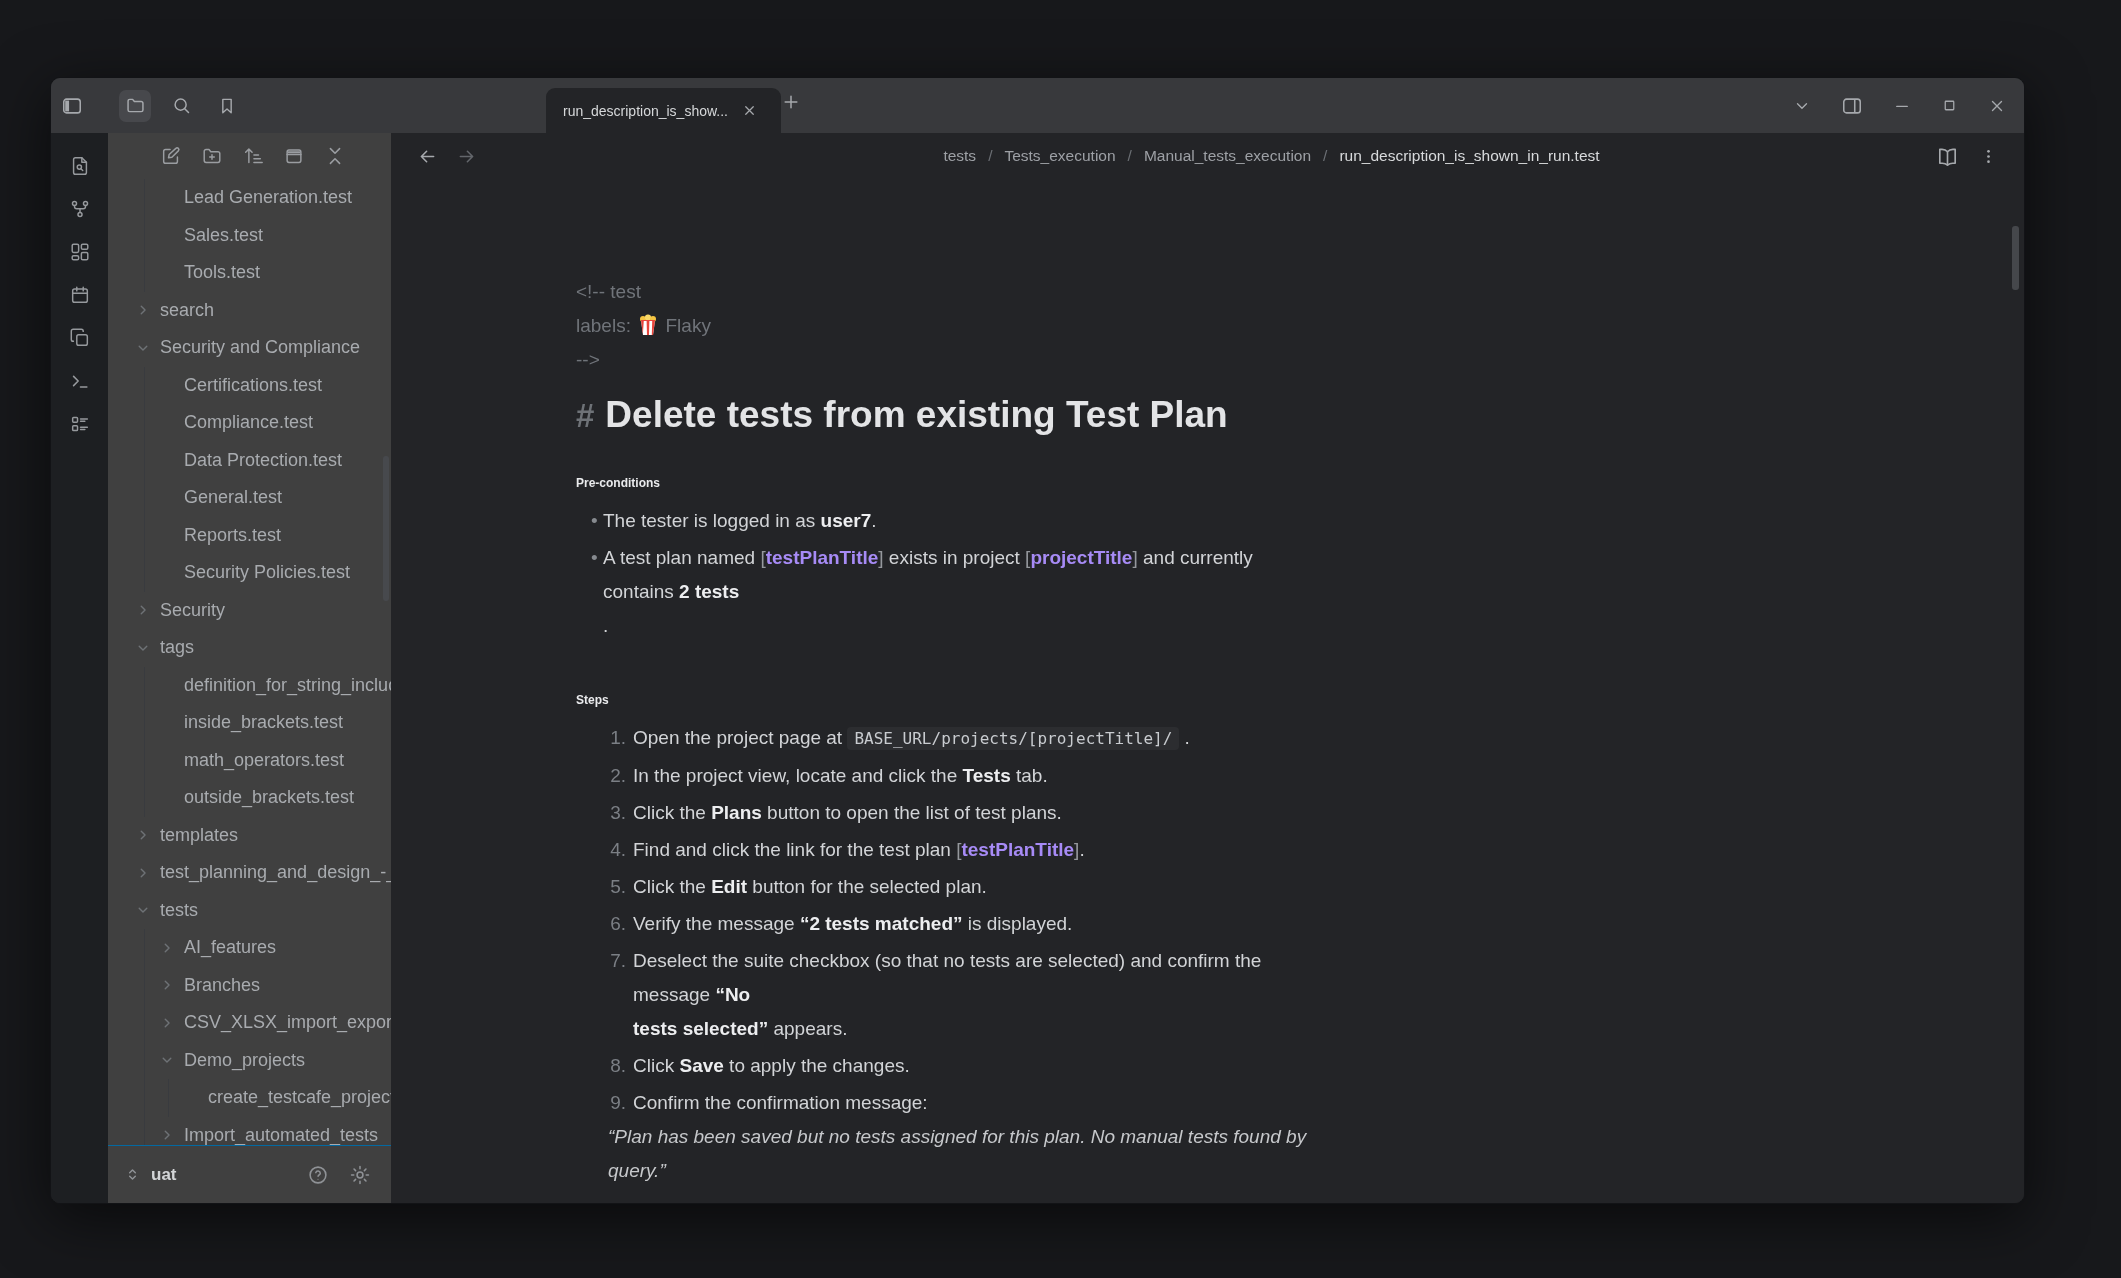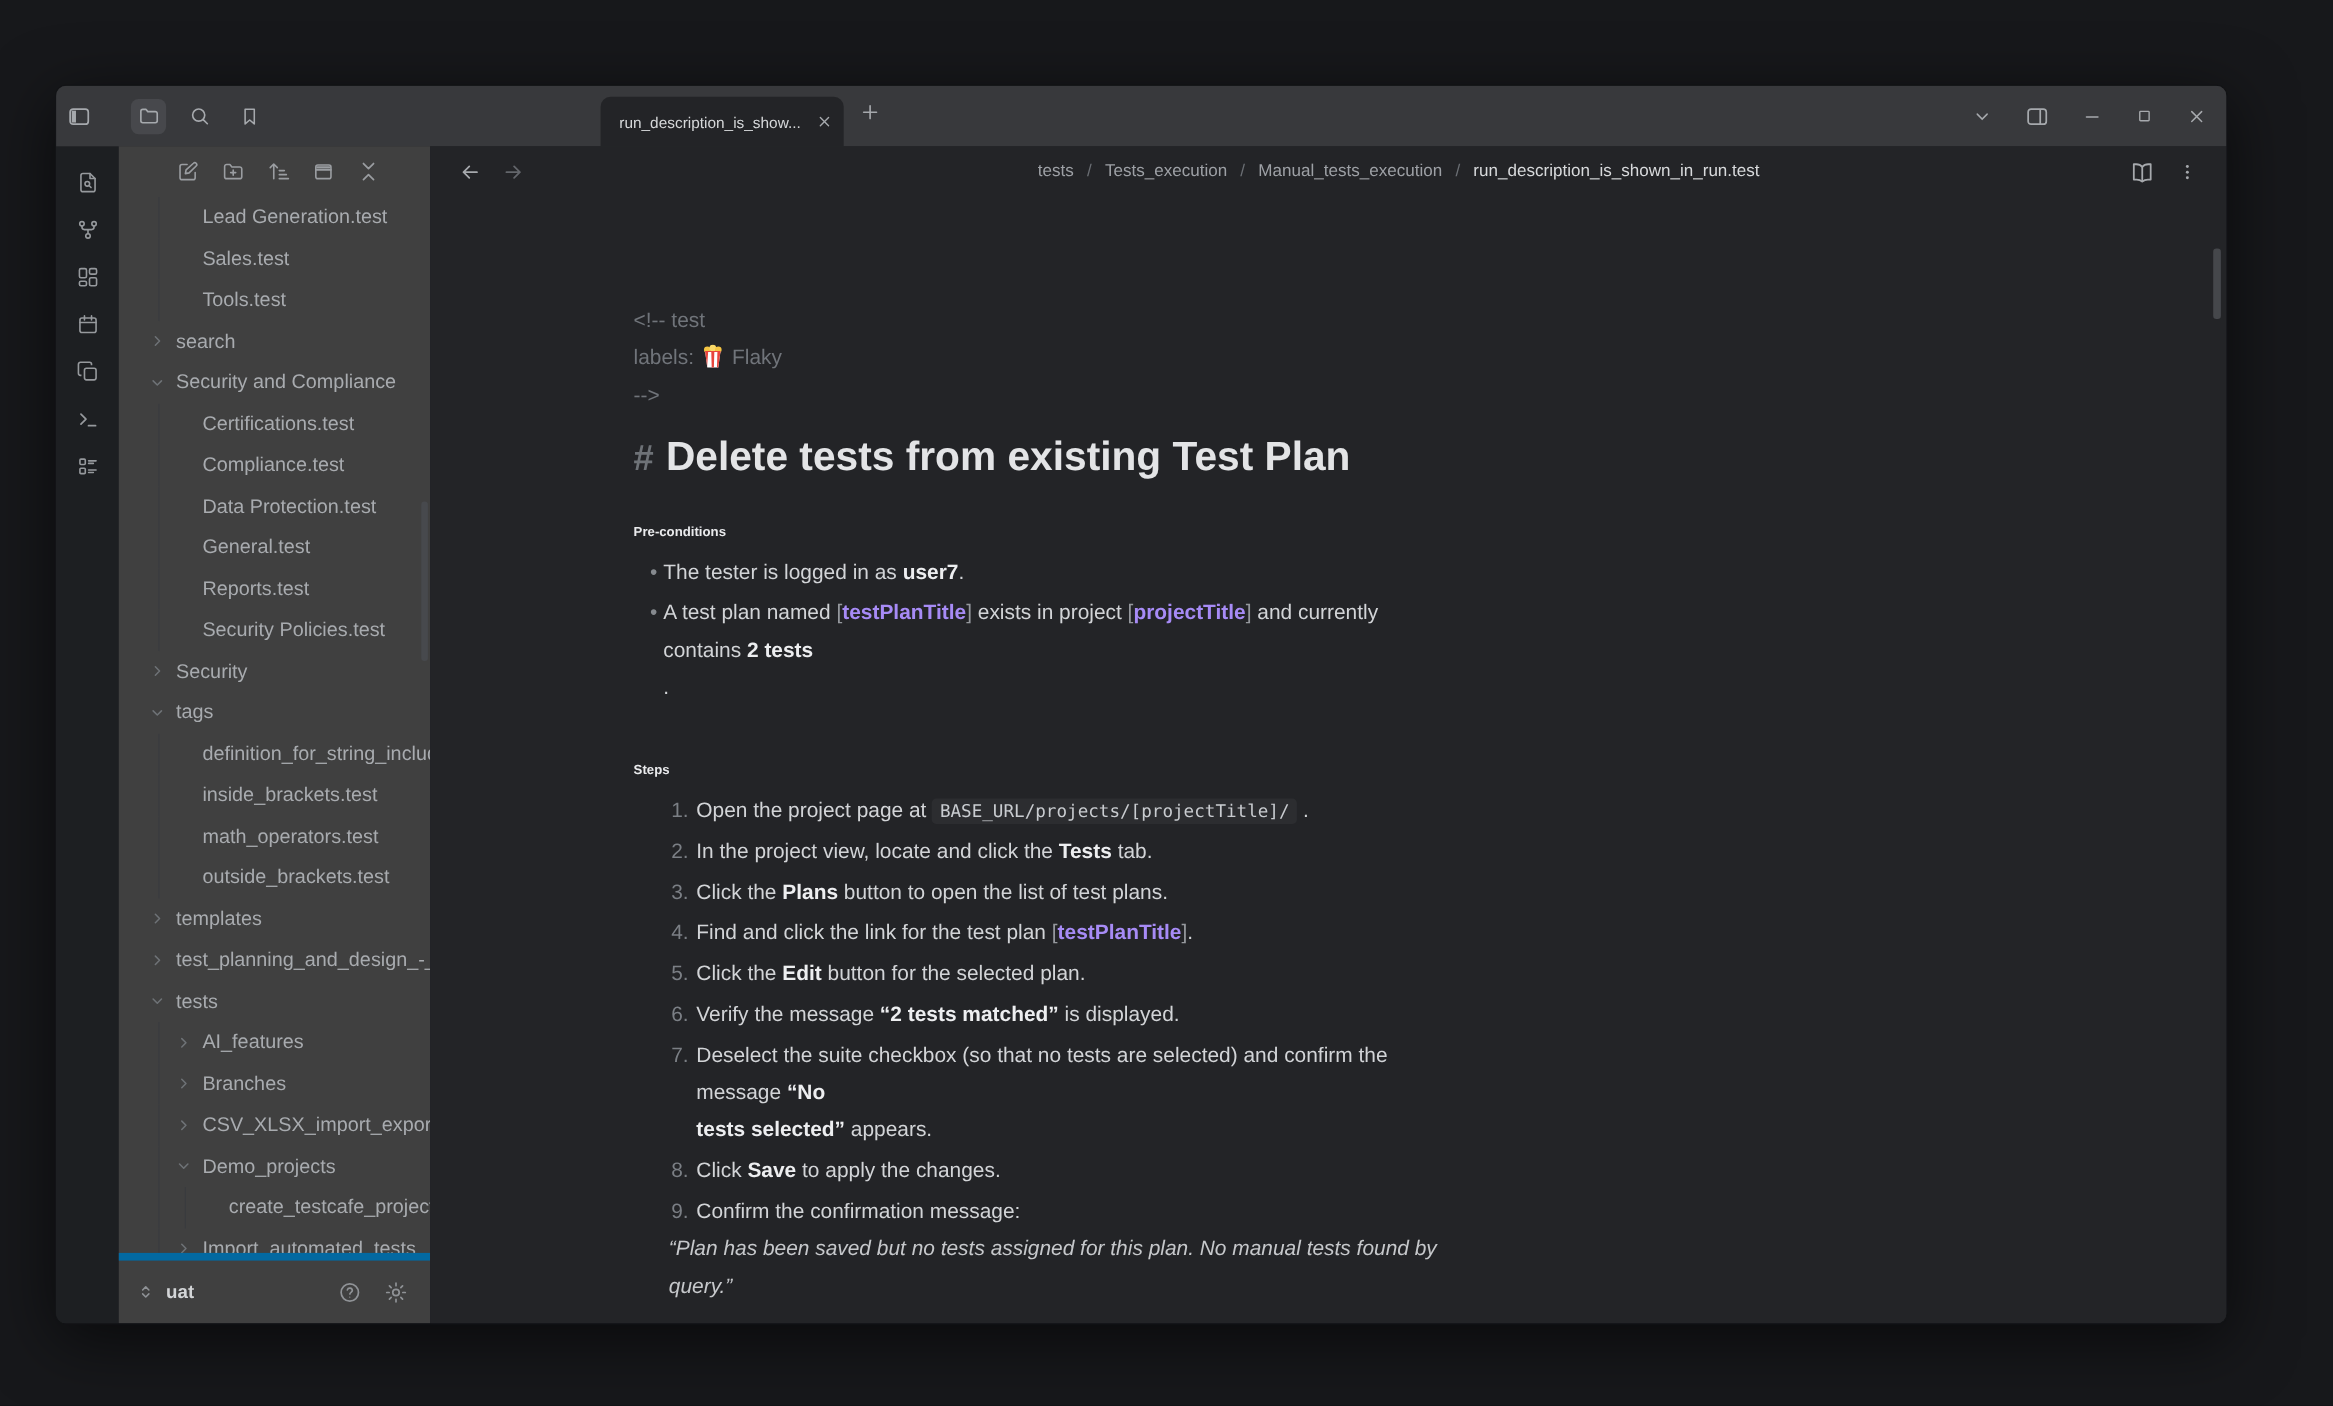--- a/index.html
+++ b/index.html
@@ -9,21 +9,21 @@
     border:1px solid #121316;border-radius:10px;overflow:hidden;box-shadow:0 14px 60px rgba(0,0,0,.6);}
   
   .titlebar{height:55px;background:#38393c;display:flex;align-items:center;position:relative;}
   .tb-left{display:flex;align-items:center;padding-left:10px;gap:14px;}
   .icon{color:#a6a9ad;display:inline-flex;align-items:center;justify-content:center;}
   .icon svg{display:block;}
   .tb-toggle{margin-right:22px;}
   .ws-btn{width:32px;height:32px;border-radius:7px;display:flex;align-items:center;justify-content:center;}
   .ws-btn.active{background:#47484c;}
   .tab{position:absolute;left:495px;top:10px;height:45px;background:#232427;border-radius:9px 9px 0 0;
-    display:flex;align-items:center;padding:0 10px 0 17px;gap:14px;}
+    display:flex;align-items:center;padding:0 24px 0 17px;gap:14px;}
   .tab-label{font-size:14px;color:#d6d8da;max-width:168px;white-space:nowrap;overflow:hidden;}
   .newtab{position:absolute;left:730px;top:14px;}
   .tb-right{position:absolute;right:18px;top:0;height:55px;display:flex;align-items:center;gap:30px;}
   
   .wbody{display:flex;height:1070px;}
   .ribbon{width:57px;background:#1d1f22;display:flex;flex-direction:column;align-items:center;
     padding-top:22px;gap:21px;flex:none;}
   .ribbon .icon{color:#96999d;}
   .sidebar{width:283px;background:#404040;position:relative;flex:none;}
   .explorer-actions{height:46px;display:flex;align-items:center;padding-left:52px;gap:19px;}
@@ -32,21 +32,21 @@
   .tree-row{height:37.5px;display:flex;align-items:center;position:relative;white-space:nowrap;
     overflow:hidden;font-size:18px;color:#a8abaf;}
   .tree-row.lvl0{padding-left:28px;} .tree-row.lvl1{padding-left:52px;} .tree-row.lvl2{padding-left:76px;}
   .tree-row .chev{width:24px;flex:none;display:flex;align-items:center;color:#6e7276;}
   .tree-row .chev svg{transition:none;}
   .tree-row .chev.open svg{transform:rotate(90deg);}
   .tree-row.file .tlabel{margin-left:24px;}
   .guide{position:absolute;top:0;bottom:0;width:1px;background:#393b3f;}
   .guide.g1{left:36px;} .guide.g2{left:60px;}
   .sb-scroll{position:absolute;right:2px;top:323px;width:6px;height:145px;border-radius:3px;background:#47494d;}
-  .vault-footer{position:absolute;left:0;right:0;bottom:0;height:57px;border-top:7px solid #0369a1;
+  .vault-footer{position:absolute;left:0;right:0;bottom:0;height:57px;border-top:1px solid #0369a1;
     display:flex;align-items:center;padding:0 20px 0 16px;}
   .vault-name{font-size:17px;font-weight:700;color:#d3d5d7;margin-left:10px;}
   .vf-spacer{flex:1;}
   .vault-footer .icon{color:#8f9296;}
   .vf-gap{width:20px;}
   
   .main{flex:1;position:relative;background:#232427;overflow:hidden;}
   .navrow{height:46px;display:flex;align-items:center;padding-left:26px;gap:18px;position:relative;}
   .arrow-fwd{color:#63666b;}
   .breadcrumb{position:absolute;left:calc(50% + 64px);transform:translateX(-50%);top:0;height:46px;

